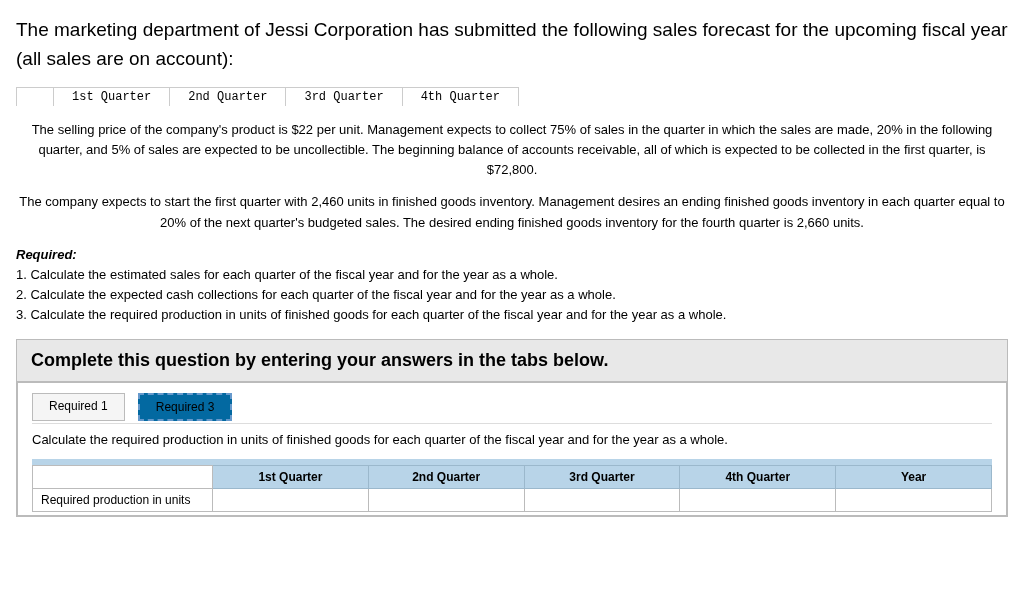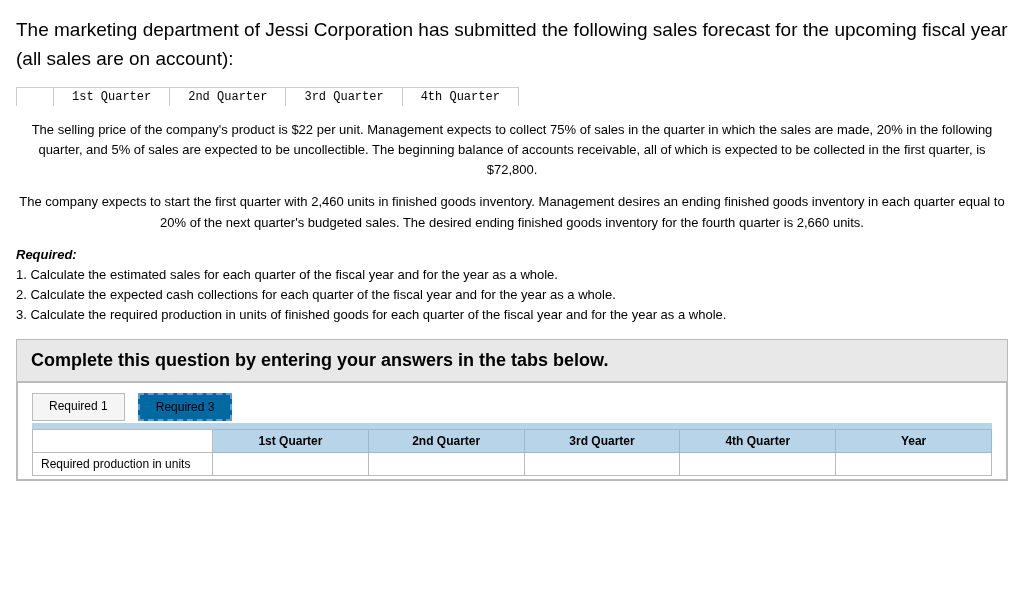--- a/index.html
+++ b/index.html
@@ -199,20 +199,21 @@
 </div>
 
 <div class="outer-border">
 
   <div class="tabs-container">
     <div class="tabs-row">
       <div class="tab">Required 1</div>
       <div class="tab active">Required 3</div>
     </div>
 
+    <p class="calc-description">Calculate the required production in units of finished goods for each quarter of the fiscal year and for the year as a whole.</p>
 
     <div class="answer-section">
       <div class="answer-table-wrapper">
         <table class="answer-table">
           <thead>
             <tr>
               <th style="background:#fff; border-color:#bbb;"></th>
               <th>1st Quarter</th>
               <th>2nd Quarter</th>
               <th>3rd Quarter</th>

